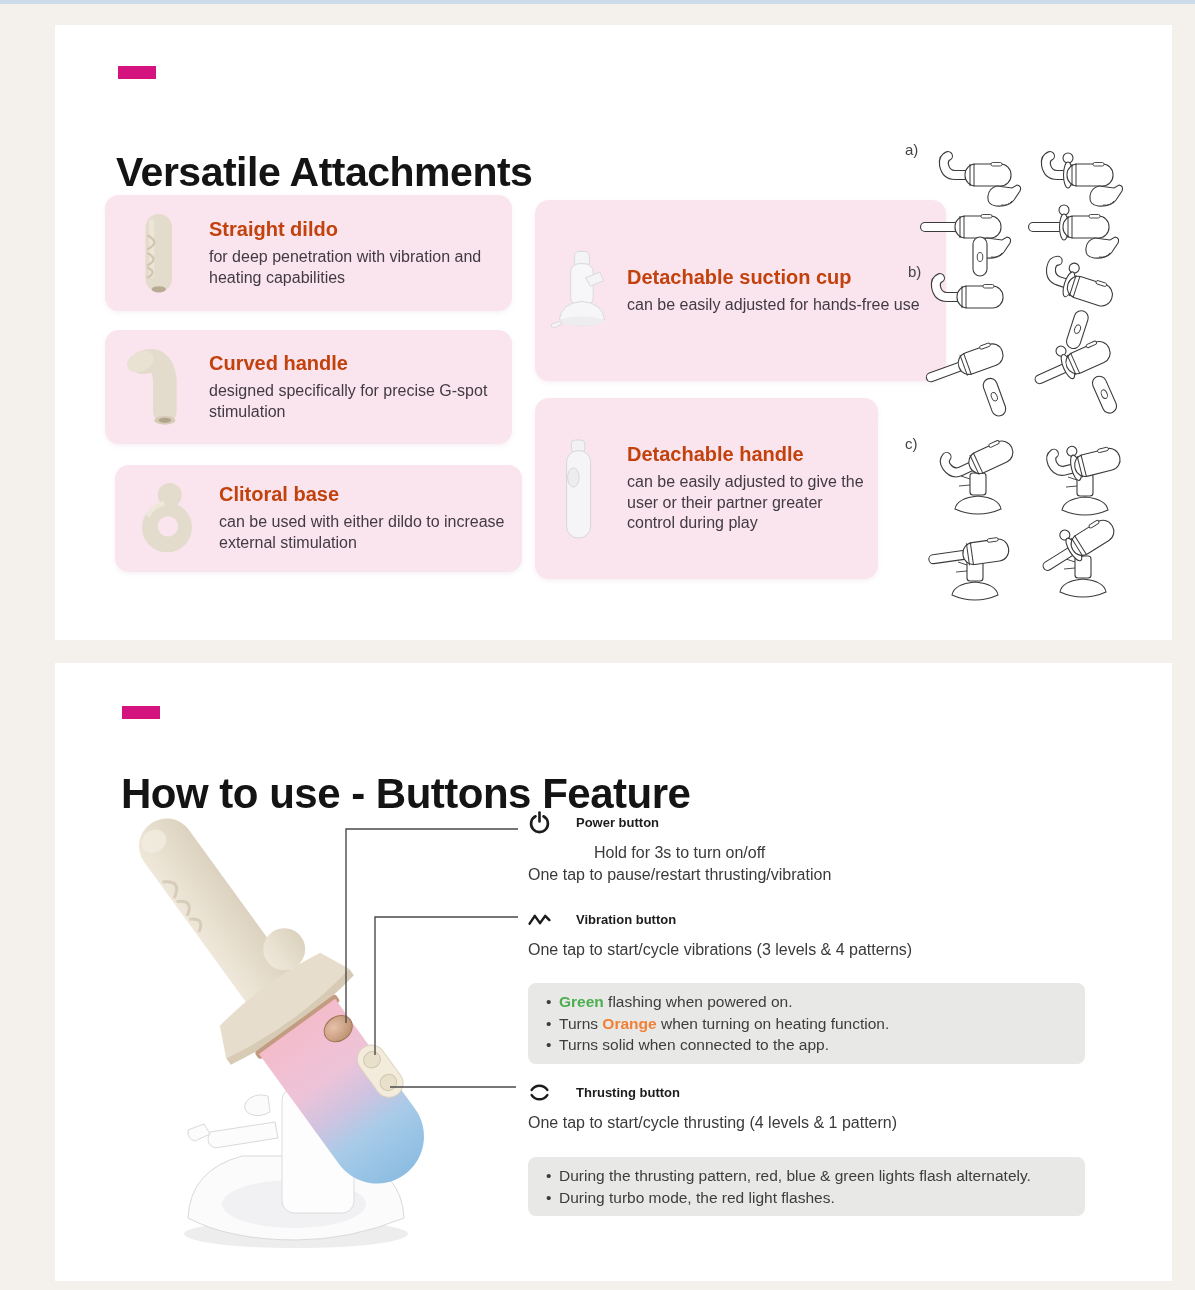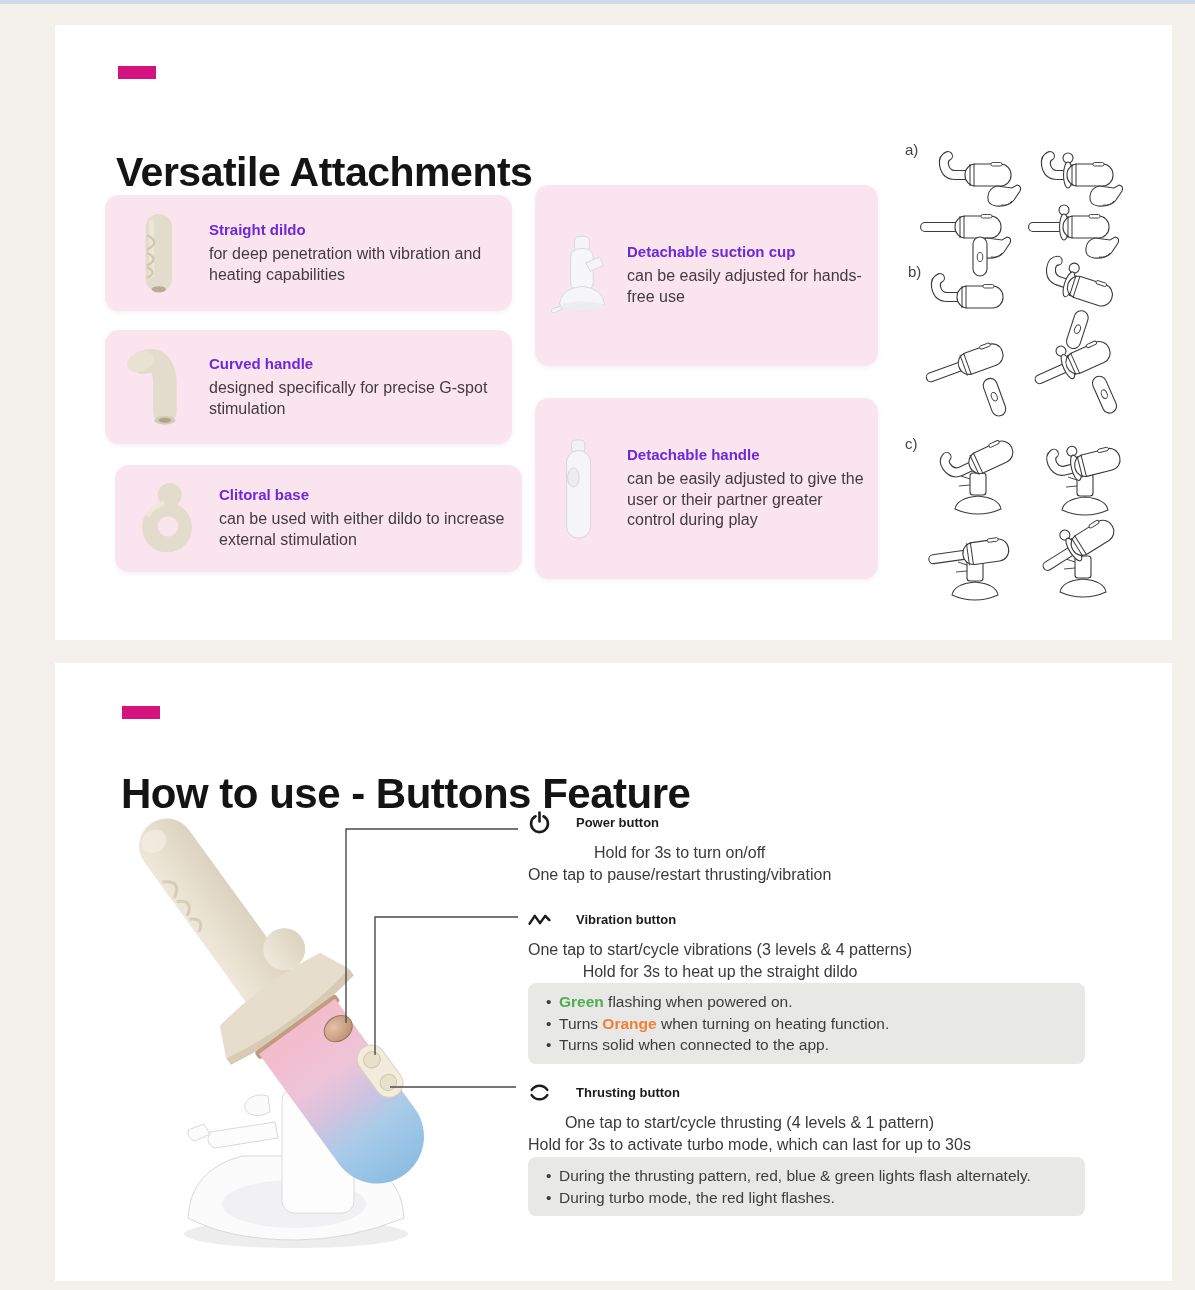--- a/index.html
+++ b/index.html
@@ -17,26 +17,26 @@
   .section-title{position:absolute;font-weight:700;color:#141414;letter-spacing:-0.5px;line-height:1.1;}
   #card-attachments .accent-bar{left:63px;top:41px;}
   #card-attachments .section-title{left:61px;top:98px;font-size:41px;}
   #card-howto .accent-bar{left:67px;top:43px;}
   #card-howto .section-title{left:66px;top:80px;font-size:42px;}
 
   
   .pink-card{position:absolute;background:#fae5ef;border-radius:14px;display:flex;align-items:center;box-shadow:0 2px 4px rgba(180,140,160,0.12);}
   .pc-icon{flex:0 0 auto;display:flex;justify-content:center;align-items:center;}
   .pc-text{flex:1 1 auto;}
-  .pc-title{color:#6d28d9;font-weight:700;font-size:15px;margin-bottom:6px;}
+  .pc-title{color:#c2410c;font-weight:700;font-size:20px;margin-bottom:6px;}
   .pc-desc{font-size:16px;line-height:1.3;color:#423a42;}
   #pcA{left:50px;top:170px;width:407px;height:116px;}
   #pcB{left:50px;top:305px;width:407px;height:114px;}
   #pcC{left:60px;top:440px;width:407px;height:107px;}
-  #pcD{left:480px;top:160px;width:343px;height:181px;}
+  #pcD{left:480px;top:175px;width:411px;height:181px;}
   #pcE{left:480px;top:373px;width:343px;height:181px;}
   #pcA .pc-icon,#pcB .pc-icon,#pcC .pc-icon{width:104px;}
   #pcD .pc-icon,#pcE .pc-icon{width:92px;}
   #pcA .pc-text,#pcB .pc-text,#pcC .pc-text{padding-right:16px;}
   #pcD .pc-text,#pcE .pc-text{padding-right:12px;}
 
   
   .diagrams{position:absolute;left:840px;top:105px;width:255px;height:485px;}
   .diagram-label{position:absolute;font-size:15px;color:#444;}
   #dlabel-a{left:10px;top:11px;}
@@ -347,42 +347,40 @@
   <div class="btn-heading" id="vib-heading">
     <span class="ic">
       <svg viewBox="0 0 24 24" width="25" height="25">
         <path d="M2.5 16 L7.5 8.5 L12.5 15.5 L17.5 8.5 L21.5 12.5" fill="none" stroke="#1c1c1c" stroke-width="2.4" stroke-linecap="round" stroke-linejoin="round"></path>
       </svg>
     </span>
     <span>Vibration button</span>
   </div>
   <div class="btn-lines" id="vib-lines">
     <div>One tap to start/cycle vibrations (3 levels &amp; 4 patterns)</div>
-    <div>Hold for 3s to heat up the straight dildo</div>
   </div>
   <div class="note-box" id="vib-notes">
     <ul>
       <li><span class="pre"></span><span class="hl">Green</span><span class="post"> flashing when powered on.</span></li>
       <li><span class="pre">Turns </span><span class="hl">Orange</span><span class="post"> when turning on heating function.</span></li>
       <li><span class="pre">Turns solid when connected to the app.</span><span class="hl"></span><span class="post"></span></li>
     </ul>
   </div>
 
   <div class="btn-heading" id="thrust-heading">
     <span class="ic">
       <svg viewBox="0 0 24 24" width="25" height="25">
         <path d="M4.5 9.5 A 9 9 0 0 1 19.5 9.5" fill="none" stroke="#1c1c1c" stroke-width="2.4" stroke-linecap="round"></path>
         <path d="M19.5 14.5 A 9 9 0 0 1 4.5 14.5" fill="none" stroke="#1c1c1c" stroke-width="2.4" stroke-linecap="round"></path>
       </svg>
     </span>
     <span>Thrusting button</span>
   </div>
   <div class="btn-lines" id="thrust-lines">
     <div>One tap to start/cycle thrusting (4 levels &amp; 1 pattern)</div>
-    <div>Hold for 3s to activate turbo mode, which can last for up to 30s</div>
   </div>
   <div class="note-box" id="thrust-notes">
     <ul>
       <li><span class="pre">During the thrusting pattern, red, blue &amp; green lights flash alternately.</span><span class="hl"></span><span class="post"></span></li>
       <li><span class="pre">During turbo mode, the red light flashes.</span><span class="hl"></span><span class="post"></span></li>
     </ul>
   </div>
 </section>
 
 </body></html>

